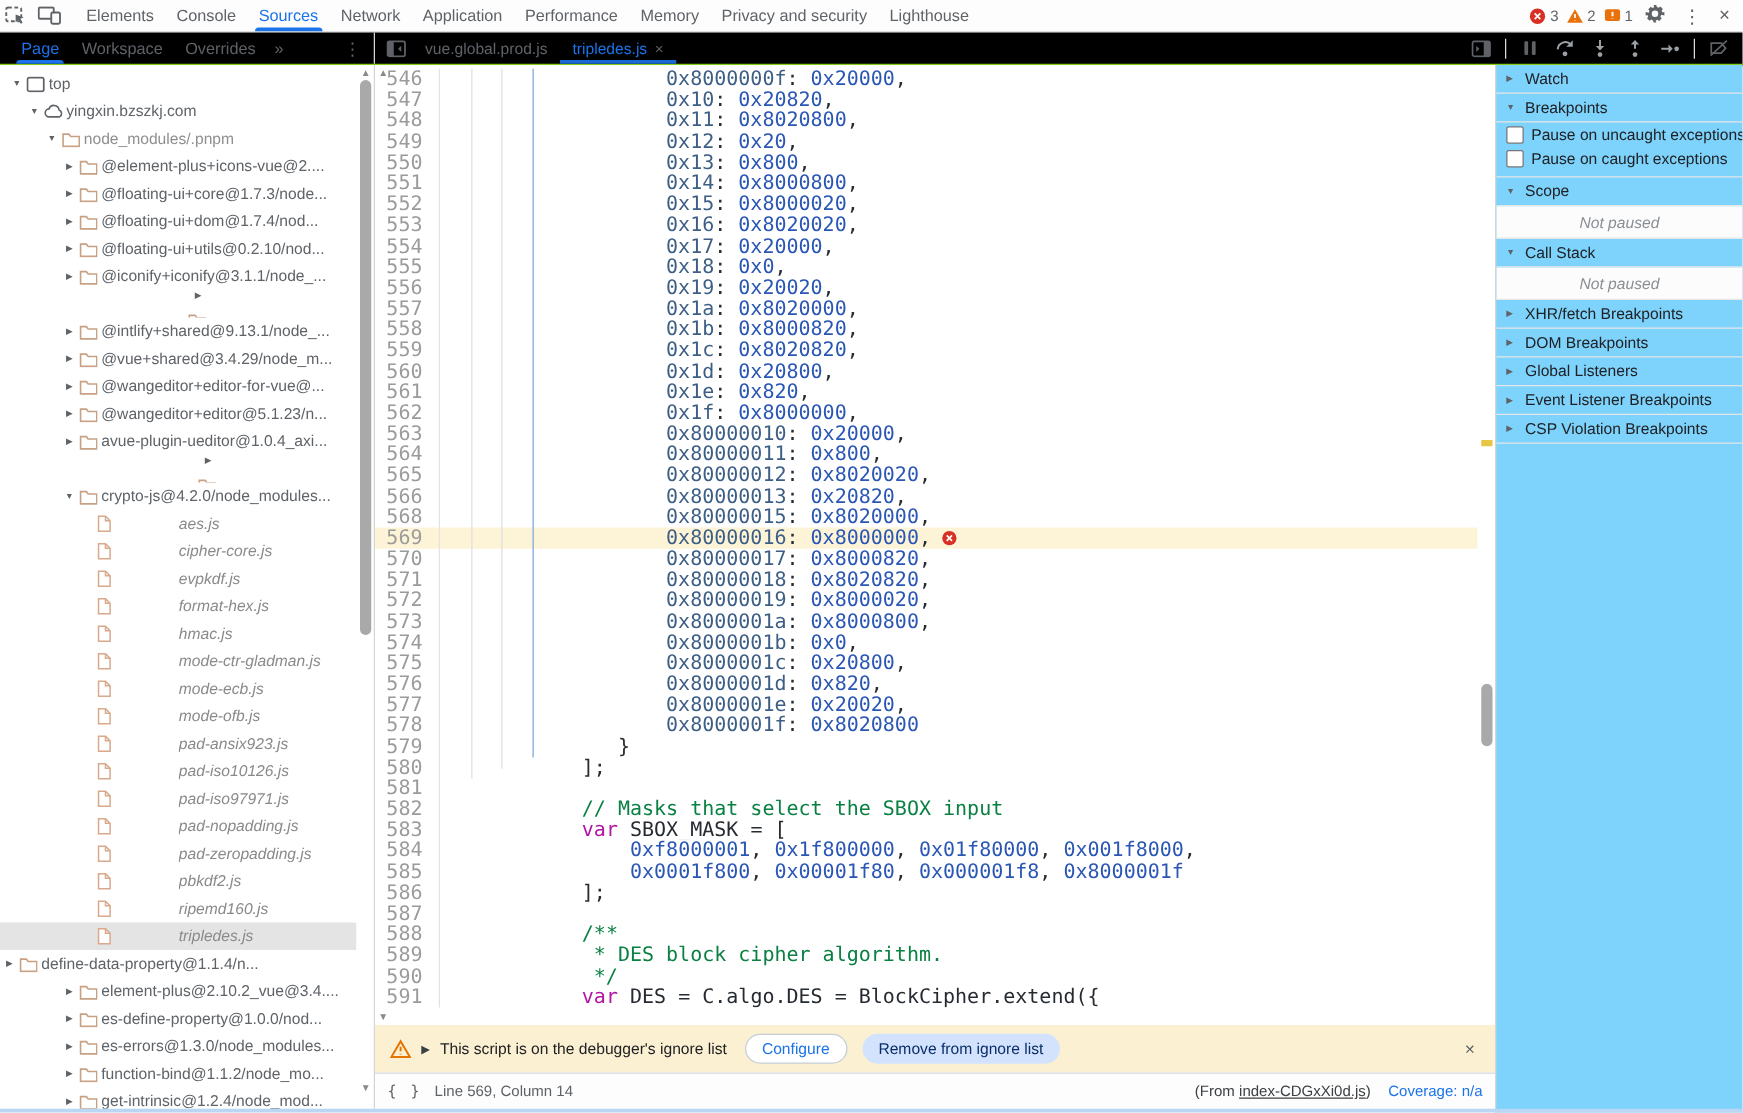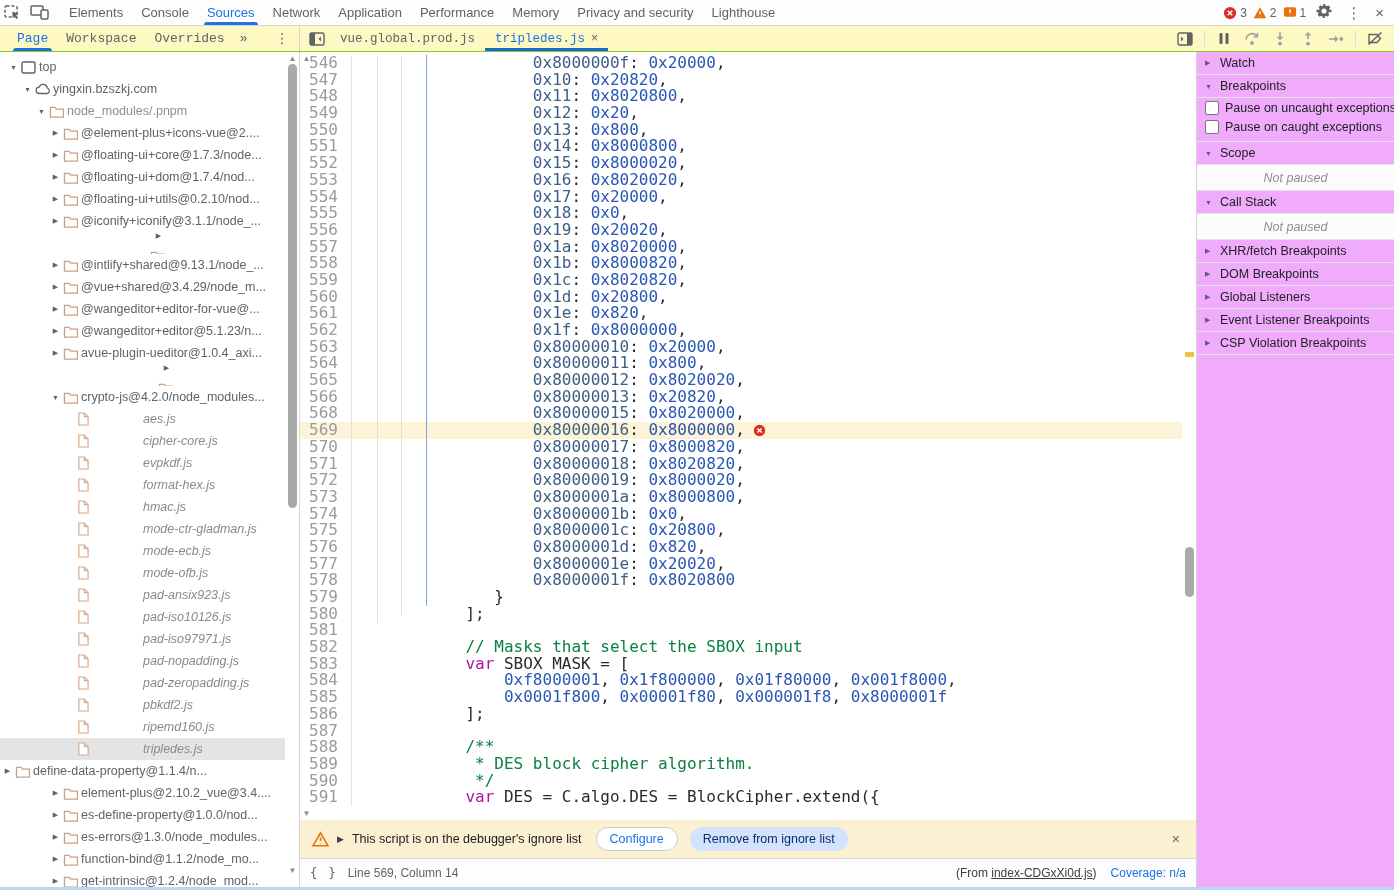--- a/index.html
+++ b/index.html
@@ -11,21 +11,21 @@
     display:flex;align-items:center;}
   .tool-icon{width:26px;height:22px;display:flex;align-items:center;justify-content:center;cursor:pointer;}
   .main-tabs{display:flex;align-items:center;height:100%;margin-left:8px;}
   .tab{padding:0 9px;height:100%;display:flex;align-items:center;color:#5f6368;font-size:13px;cursor:pointer;position:relative;white-space:nowrap;}
   .tab.active{color:#1a73e8;}
   .tab.active::after{content:"";position:absolute;left:6px;right:6px;bottom:0;height:3px;background:#1a73e8;border-radius:3px 3px 0 0;}
   .toolbar-right{margin-left:auto;display:flex;align-items:center;gap:6px;padding-right:6px;}
   .badge{display:flex;align-items:center;gap:3px;color:#5f6368;font-size:12px;cursor:pointer;}
   .glyph-btn{color:#5f6368;font-size:15px;cursor:pointer;padding:0 4px;}
   
-  .nav-row{left:0;top:26px;right:0;height:25px;background:#fef9c3;border-bottom:2px solid #84cc16;display:flex;font-family:Liberation Mono, monospace;}
+  .nav-row{left:0;top:26px;right:0;height:25px;background:#000000;border-bottom:2px solid #84cc16;display:flex;}
   .sidebar-header{width:300px;box-sizing:border-box;border-right:1px solid #d5d5d5;display:flex;align-items:center;padding-left:8px;}
   .ntab{padding:0 9px;height:25px;display:flex;align-items:center;color:#5f6368;font-size:13px;cursor:pointer;position:relative;}
   .ntab.active{color:#1a73e8;}
   .ntab.active::after{content:"";position:absolute;left:5px;right:5px;bottom:0;height:3px;background:#1a73e8;border-radius:3px 3px 0 0;}
   .chev{color:#5f6368;font-size:13px;padding:0 6px;cursor:pointer;}
   .kebab{margin-left:auto;color:#5f6368;font-size:14px;padding:0 10px;cursor:pointer;}
   .tabstrip{flex:1;display:flex;align-items:center;min-width:0;}
   .filetab{padding:0 10px;height:25px;display:flex;align-items:center;gap:6px;color:#5f6368;font-size:12.5px;cursor:pointer;position:relative;white-space:nowrap;}
   .filetab.active{color:#1a73e8;}
   .filetab.active::after{content:"";position:absolute;left:0;right:0;bottom:0;height:3px;background:#1967d2;}
@@ -72,21 +72,21 @@
   .warn-close{margin-left:auto;color:#5f6368;font-size:14px;cursor:pointer;padding:0 4px;}
   
   .statusbar{left:300px;top:858px;width:896px;height:29px;background:#fdfdfd;border-top:1px solid #d8d8d8;
     display:flex;align-items:center;padding:0 10px;box-sizing:border-box;color:#5f6368;}
   .braces{font-family:"DejaVu Sans Mono",monospace;font-size:12px;color:#5f6368;cursor:pointer;margin-right:10px;letter-spacing:2px;}
   .status-right{margin-left:auto;display:flex;align-items:center;gap:14px;}
   .from-origin{color:#3c4043;}
   .from-origin .lnk{text-decoration:underline;cursor:pointer;}
   .coverage{color:#1a73e8;cursor:pointer;}
   
-  .rightpanel{left:1196px;top:52px;right:0;bottom:0;border-left:1px solid #d5d5d5;background:#f0abfc;overflow:hidden;}
+  .rightpanel{left:1196px;top:52px;right:0;bottom:0;border-left:1px solid #d5d5d5;background:#7dd3fc;overflow:hidden;}
   .sect-h{height:22px;display:flex;align-items:center;gap:6px;padding-left:8px;border-bottom:1px solid #e6e6e6;cursor:pointer;white-space:nowrap;}
   .sect-h .arr{font-size:7px;color:#5f6368;width:9px;}
   .sect-h .lbl{font-size:12.5px;color:#202124;}
   .cb-row{height:19px;display:flex;align-items:center;gap:6px;padding-left:8px;white-space:nowrap;overflow:hidden;cursor:pointer;}
   .cb{width:12px;height:12px;border:1.5px solid #767676;border-radius:2px;background:#fff;flex:0 0 12px;}
   .cb-lbl{font-size:12.5px;color:#202124;}
   .note-row{height:25px;display:flex;align-items:center;justify-content:center;color:#8a8f94;font-style:italic;
     font-size:12.5px;border-bottom:1px solid #e6e6e6;background:#fcfcfc;}
   .gap5{height:5px;border-bottom:1px solid #e6e6e6;}
   .bottomstrip{left:0;right:0;bottom:0;height:3px;background:#b9d7f2;}

